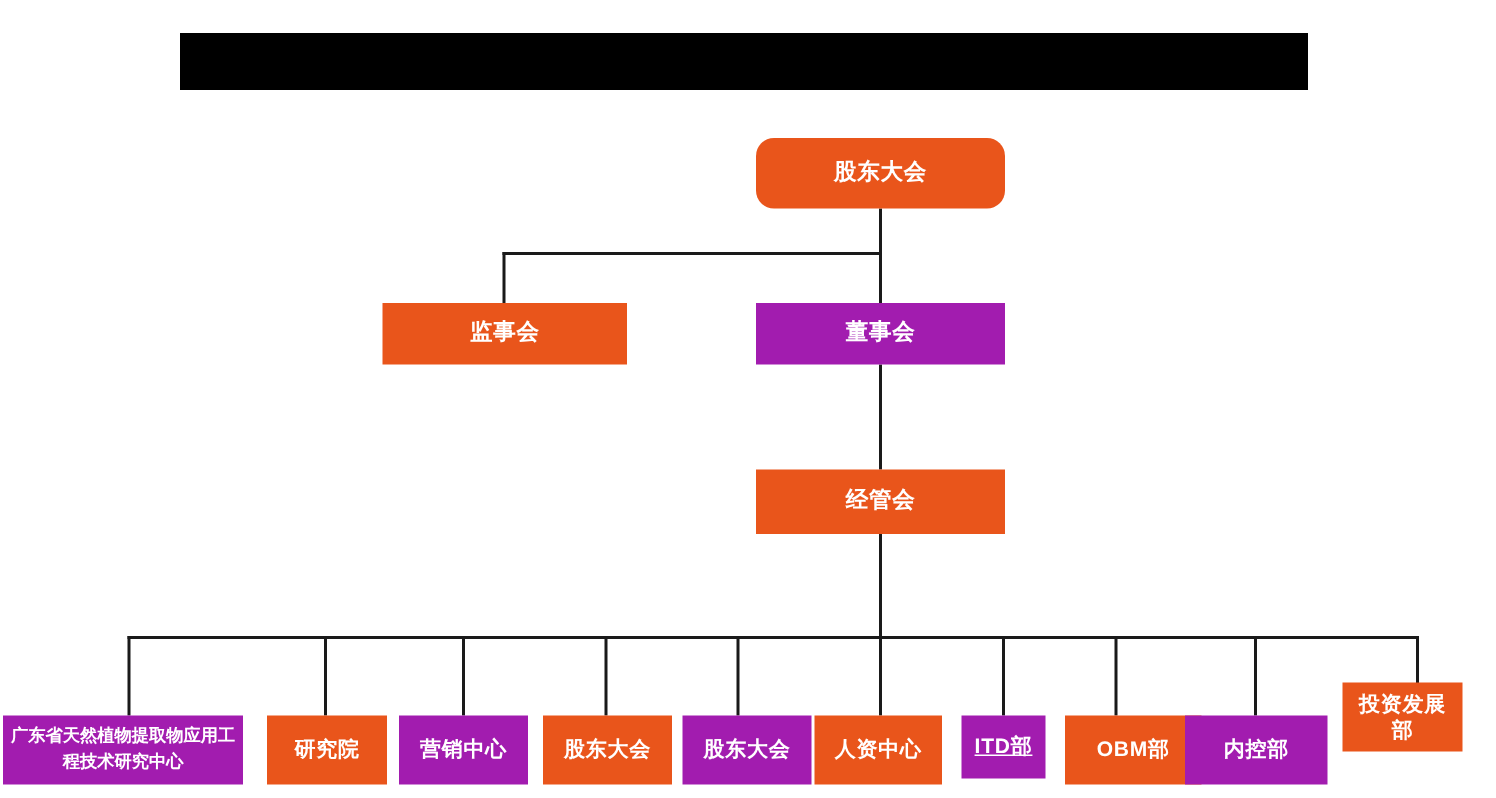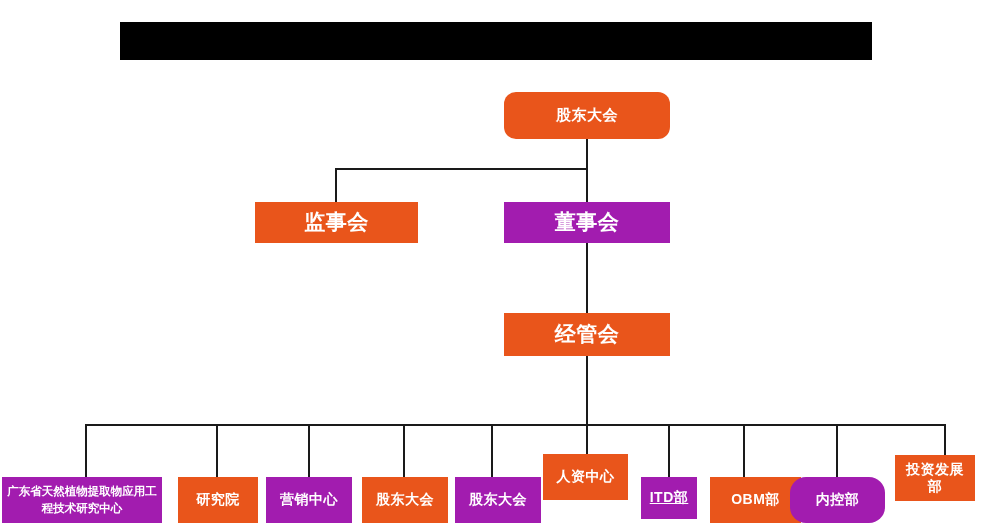--- a/index.html
+++ b/index.html
@@ -51,22 +51,22 @@
   .node.light { background: #a21caf; }
 
   .node-label {
     display: block;
     width: 100%;
     padding: 0 4px;
     box-sizing: border-box;
   }
 
   .tier-1 { font-size: 15px; }
-  .tier-2 { font-size: 21px; }
-  .tier-3 { font-size: 21px; }
+  .tier-2 { font-size: 15px; }
+  .tier-3 { font-size: 15px; }
   .tier-4 { font-size: 14px; }
   .tier-4.small { font-size: 11.5px; line-height: 1.45; letter-spacing: 0; }
 </style>
 </head>
 <body>
 
 <div id="canvas">
 
   <div class="redaction-bar" style="left: 120px; top: 22px; width: 752px; height: 38px; background: rgb(0, 0, 0);"></div>
 
@@ -111,30 +111,30 @@
       </div>
       <div class="node light tier-4" style="left: 266px; top: 477px; width: 86px; height: 46px;">
         <span class="node-label">营销中心</span>
       </div>
       <div class="node dark tier-4" style="left: 362px; top: 477px; width: 86px; height: 46px;">
         <span class="node-label">股东大会</span>
       </div>
       <div class="node light tier-4" style="left: 455px; top: 477px; width: 86px; height: 46px;">
         <span class="node-label">股东大会</span>
       </div>
-      <div class="node dark tier-4" style="left: 543px; top: 454px; width: 85px; height: 46px;">
+      <div class="node dark tier-4" style="left: 543px; top: 477px; width: 85px; height: 46px;">
         <span class="node-label">人资中心</span>
       </div>
       <div class="node light tier-4" style="left: 641px; top: 477px; width: 56px; height: 42px; text-decoration: underline;">
         <span class="node-label">ITD部</span>
       </div>
       <div class="node dark tier-4" style="left: 710px; top: 477px; width: 91px; height: 46px;">
         <span class="node-label">OBM部</span>
       </div>
-      <div class="node light tier-4" style="left: 790px; top: 477px; width: 95px; height: 46px; border-radius: 16px;">
+      <div class="node light tier-4" style="left: 790px; top: 477px; width: 95px; height: 46px;">
         <span class="node-label">内控部</span>
       </div>
       <div class="node dark tier-4" style="left: 895px; top: 455px; width: 80px; height: 46px;">
         <span class="node-label">投资发展部</span>
       </div>
     </div>
 
 </div>
 
 </body></html>

